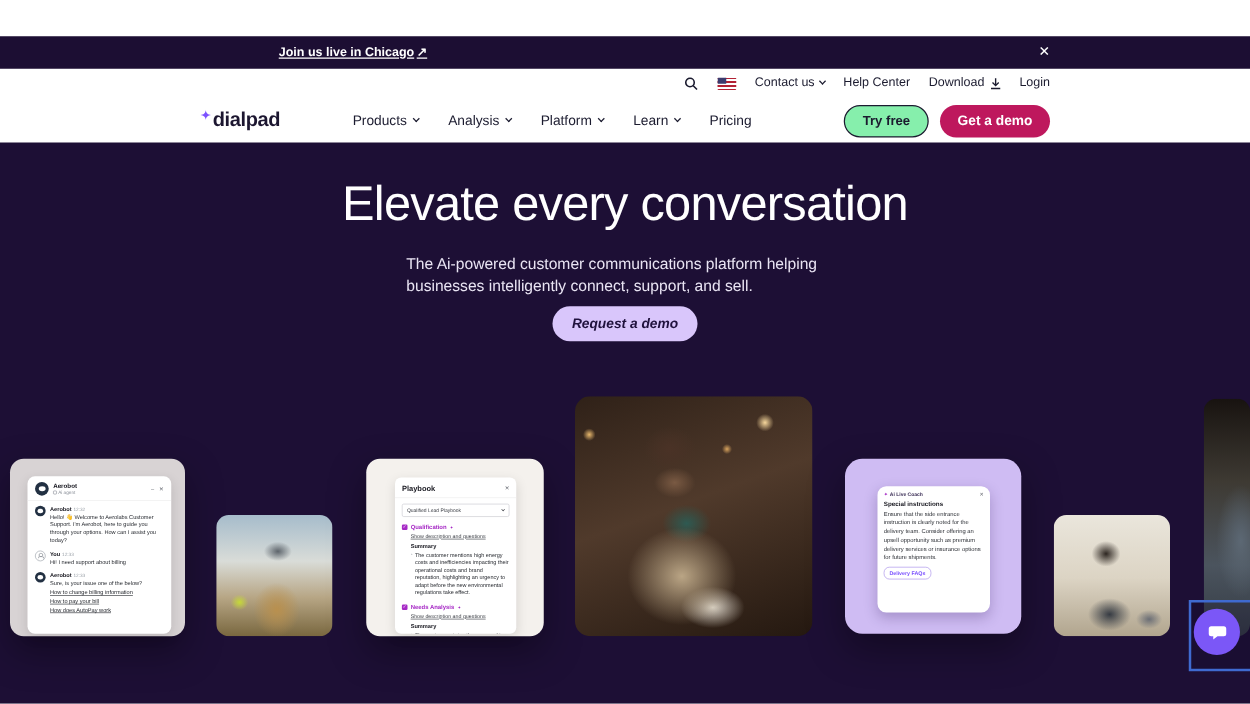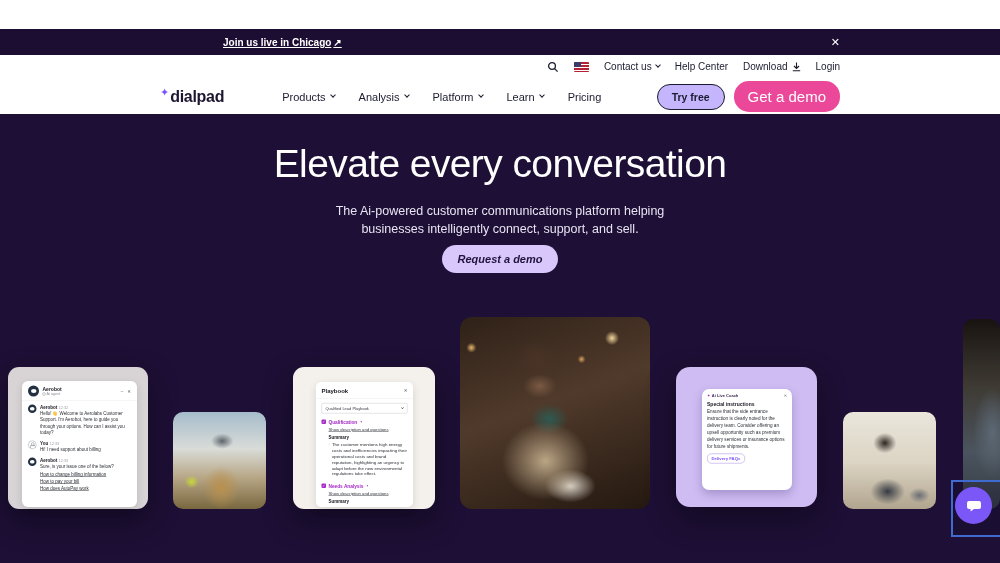--- a/index.html
+++ b/index.html
@@ -23,27 +23,27 @@
   .flag:before { content:""; position:absolute; left:0; top:0; width:7px; height:5px; background:#3c3b6e; }
 
   
   .mainnav { position:absolute; top:79px; left:160px; right:160px; height:35px; display:flex; align-items:center; }
   .logo { display:inline-flex; align-items:flex-start; cursor:pointer; }
   .logo-spark { color:#7c52ff; font-size:11px; margin-right:1px; margin-top:-2px; }
   .logo-word { font-size:16px; font-weight:bold; color:#1c1630; letter-spacing:-.3px; }
   .navmenu { display:flex; align-items:center; gap:24px; margin-left:58px; }
   .navmenu .nitem { font-size:11px; color:#1b1b2f; display:inline-flex; align-items:center; gap:5px; cursor:pointer; }
   .nav-ctas { margin-left:auto; display:flex; align-items:center; gap:9px; }
-  .btn-tryfree { border:1px solid #1b1b2f; border-radius:15px; background:#c4b5fd; color:#1b1b2f; font-size:10.5px; font-weight:bold; padding:6px 14px; cursor:pointer; font-family:inherit; }
-  .btn-getdemo { border:none; border-radius:15px; background:#ec4899; color:#fff; font-size:15px; font-weight:normal; padding:7px 14px; cursor:pointer; font-family:inherit; }
+  .btn-tryfree { border:1px solid #1b1b2f; border-radius:15px; background:#86efac; color:#1b1b2f; font-size:10.5px; font-weight:bold; padding:6px 14px; cursor:pointer; font-family:inherit; }
+  .btn-getdemo { border:none; border-radius:15px; background:#be185d; color:#fff; font-size:11px; font-weight:bold; padding:7px 14px; cursor:pointer; font-family:inherit; }
 
   
   .hero { position:absolute; top:114px; left:0; width:1000px; height:517px; background:#1d0f35; overflow:hidden; }
   .hero-title { position:absolute; top:28px; left:0; width:100%; text-align:center; color:#fff; font-size:39px; font-weight:500; letter-spacing:-.6px; }
-  .hero-sub { position:absolute; top:88px; left:50%; transform:translateX(-50%); width:350px; text-align:center; color:#e9e4f3; font-size:12.5px; line-height:1.45; }
+  .hero-sub { position:absolute; top:88px; left:50%; transform:translateX(-50%); width:350px; color:#e9e4f3; font-size:12.5px; line-height:1.45; }
   .hero-ctas { position:absolute; top:131px; left:0; width:100%; display:flex; justify-content:center; gap:10px; }
   .btn-request { border:none; border-radius:14px; background:#d9c6fb; color:#20123d; font-size:11px; font-weight:bold; padding:8px 16px; cursor:pointer; font-family:inherit;font-style:italic; }
   .btn-explore { border:1px solid #fff; border-radius:14px; background:transparent; color:#fff; font-size:11px; font-weight:bold; padding:8px 16px; cursor:pointer; font-family:inherit; }
 
   
   .card { position:absolute; border-radius:11px; box-shadow:0 12px 30px rgba(0,0,0,.35); }
   .panel { position:absolute; background:#fff; overflow:hidden; box-shadow:0 3px 9px rgba(0,0,0,.12); }
   .s50 { width:200%; height:200%; transform:scale(.5); transform-origin:0 0; }
 
   .chatcard { left:8px; top:253px; width:140px; height:142px; background:#d8d3d4; }

